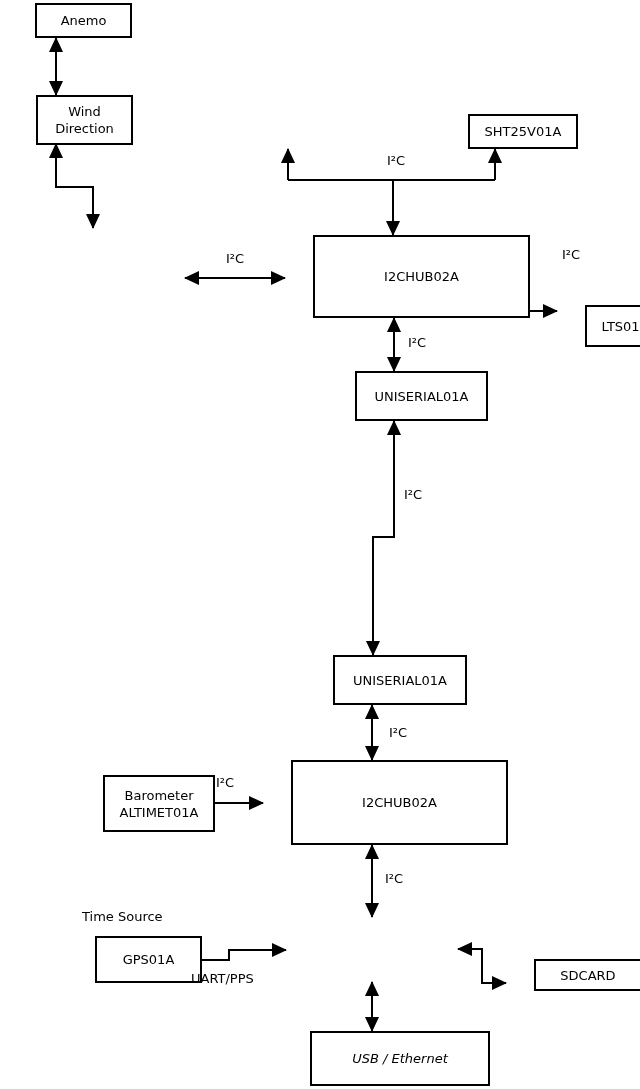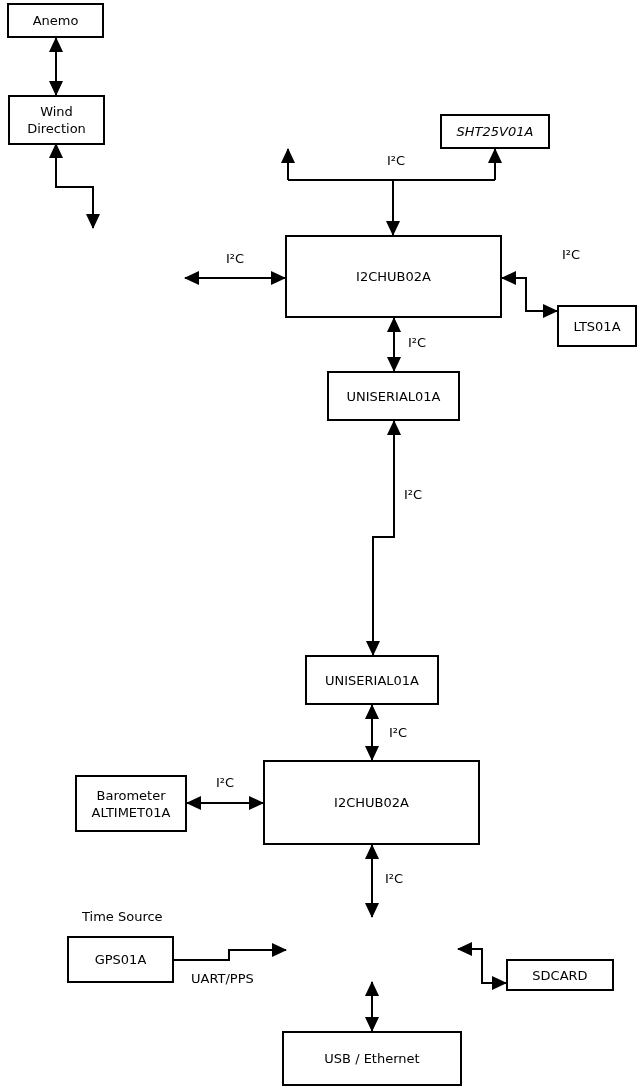--- a/index.html
+++ b/index.html
@@ -29,20 +29,21 @@
     border: 2px solid #000000;
     background: #ffffff;
     display: flex;
     flex-direction: column;
     align-items: center;
     justify-content: center;
     text-align: center;
     font-size: 13px;
     line-height: 17px;
     white-space: nowrap;
+    margin-left: 28px;
   }
   .lbl {
     position: absolute;
     font-size: 13px;
     line-height: 15px;
     white-space: nowrap;
   }
 </style>
 </head>
 <body>
@@ -79,21 +80,21 @@
     <span>Anemo</span>
   </div>
 
   <div class="node" style="left:8px; top:95px; width:97px; height:50px;">
     <span>Wind</span>
     <span>Direction</span>
   </div>
 
 
 
-  <div class="node" style="left:440px; top:114px; width:110px; height:35px;font-style:italic;">
+  <div class="node" style="left:440px; top:114px; width:110px; height:35px;">
     <span>SHT25V01A</span>
   </div>
 
   <div class="node" style="left:285px; top:235px; width:217px; height:83px;">
     <span>I2CHUB02A</span>
   </div>
 
   <div class="node" style="left:557px; top:305px; width:80px; height:42px;">
     <span>LTS01A</span>
   </div>
@@ -117,21 +118,21 @@
 
   <div class="node" style="left:67px; top:936px; width:107px; height:47px;">
     <span>GPS01A</span>
   </div>
 
 
   <div class="node" style="left:506px; top:959px; width:108px; height:32px;">
     <span>SDCARD</span>
   </div>
 
-  <div class="node" style="left:282px; top:1031px; width:180px; height:55px;">
+  <div class="node" style="left:282px; top:1031px; width:180px; height:55px;font-style:italic;">
     <span>USB / Ethernet</span>
   </div>
 
   <span class="lbl" style="left:226px; top:251px;">I²C</span>
   <span class="lbl" style="left:387px; top:153px;">I²C</span>
   <span class="lbl" style="left:562px; top:247px;">I²C</span>
   <span class="lbl" style="left:408px; top:335px;">I²C</span>
   <span class="lbl" style="left:404px; top:487px;">I²C</span>
   <span class="lbl" style="left:389px; top:725px;">I²C</span>
   <span class="lbl" style="left:216px; top:775px;">I²C</span>

